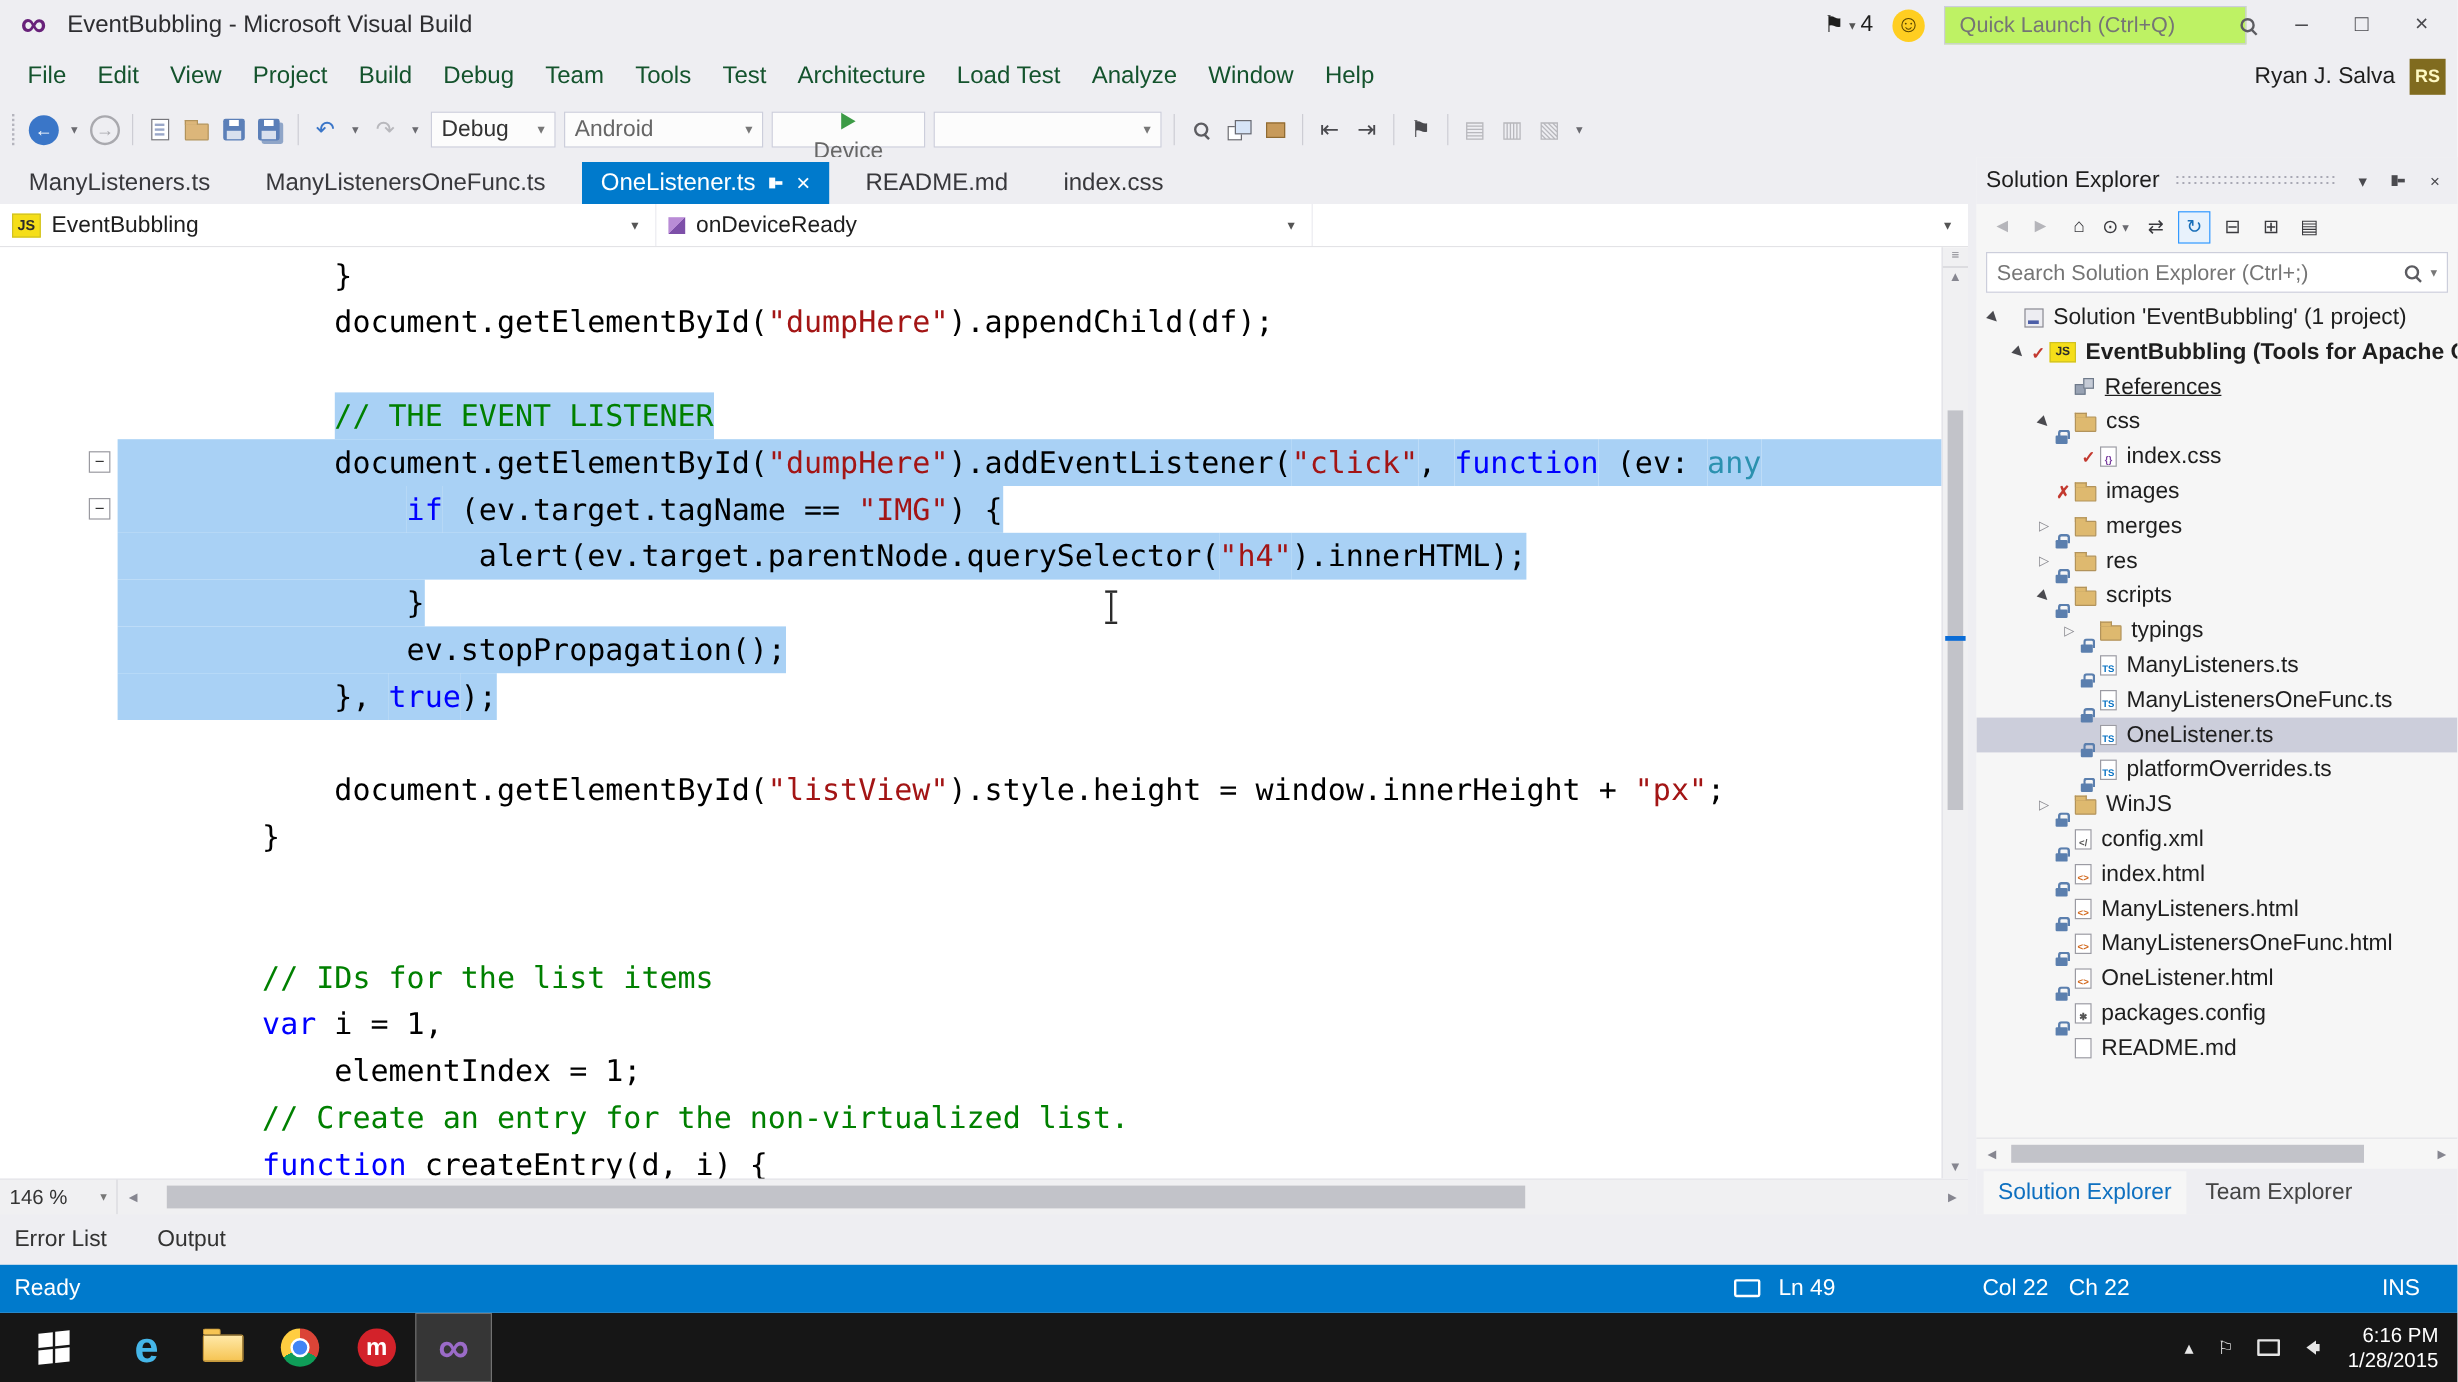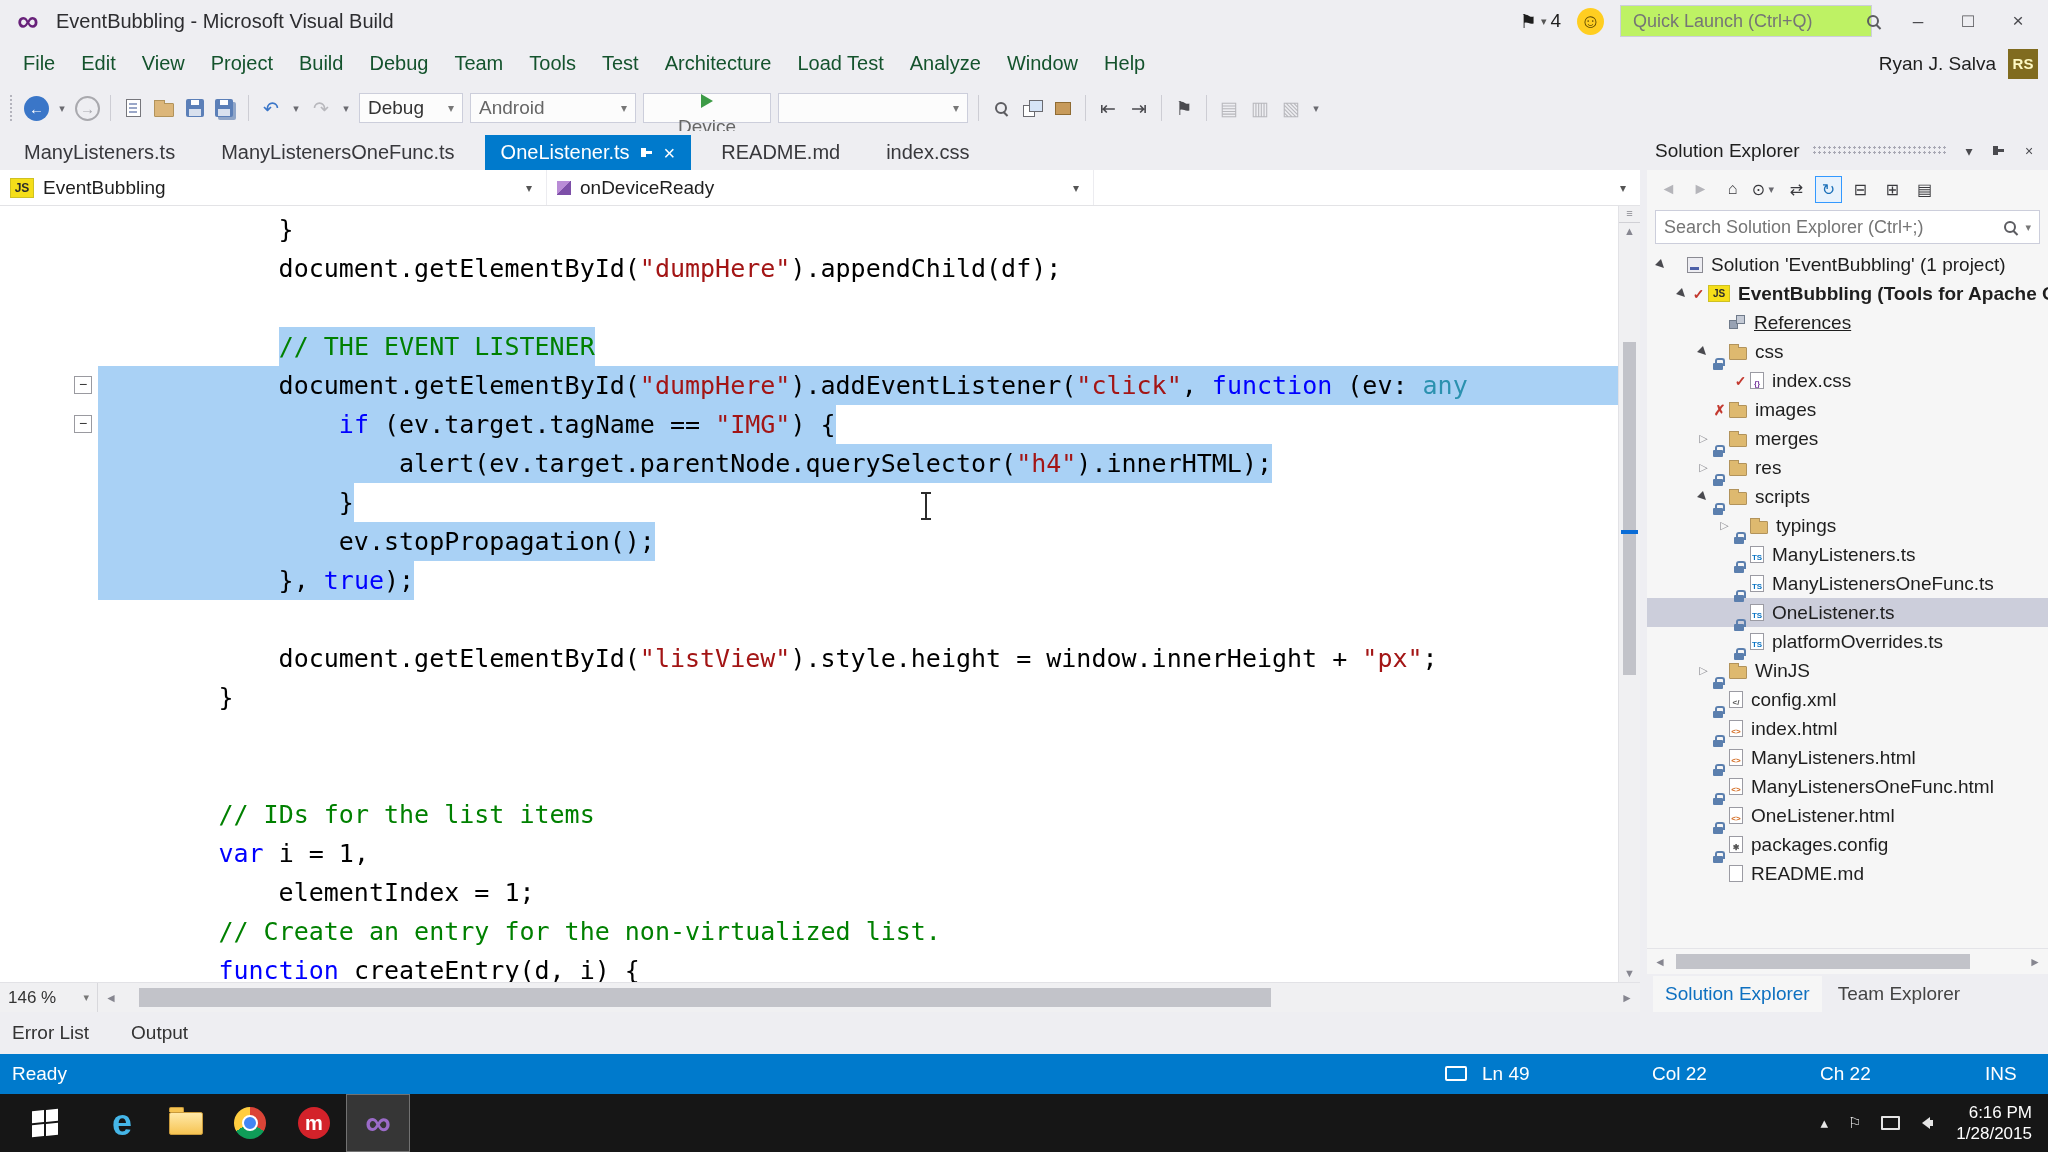--- a/index.html
+++ b/index.html
@@ -149,21 +149,21 @@
   .se-tab.active{background:#f6f6f6;color:#0e70c0;}
 
   
   .bottom-tabs{height:42px;display:flex;align-items:center;padding-left:12px;gap:42px;background:#eeeef2;font-size:19px;color:#333;flex:none;}
   .statusbar{height:40px;background:#007acc;color:#fff;position:relative;font-size:19px;flex:none;}
   .statusbar span{line-height:40px;}
   .status-ready{position:absolute;left:12px;}
   .status-icon{position:absolute;left:1445px;top:12px;width:22px;height:15px;border:2px solid #fff;border-radius:2px;}
   .status-ln{position:absolute;left:1482px;}
   .status-col{position:absolute;left:1652px;}
-  .status-ch{position:absolute;left:1820px;}
+  .status-ch{position:absolute;left:1724px;}
   .status-ins{position:absolute;left:1985px;}
 
   
   .taskbar{height:58px;background:#161616;display:flex;align-items:center;flex:none;}
   .task-btn{width:64px;height:100%;display:flex;align-items:center;justify-content:center;flex:none;}
   .task-btn.start{width:90px;}
   .task-btn.active-app{background:rgba(255,255,255,.14);border:1px solid rgba(255,255,255,.3);}
   .win-logo{display:grid;grid-template-columns:12px 12px;grid-template-rows:12px 12px;gap:2px;transform:skewY(-6deg);}
   .win-logo i{background:#fff;display:block;}
   .ie-e{color:#45b6e8;font-size:36px;font-weight:bold;line-height:36px;}

